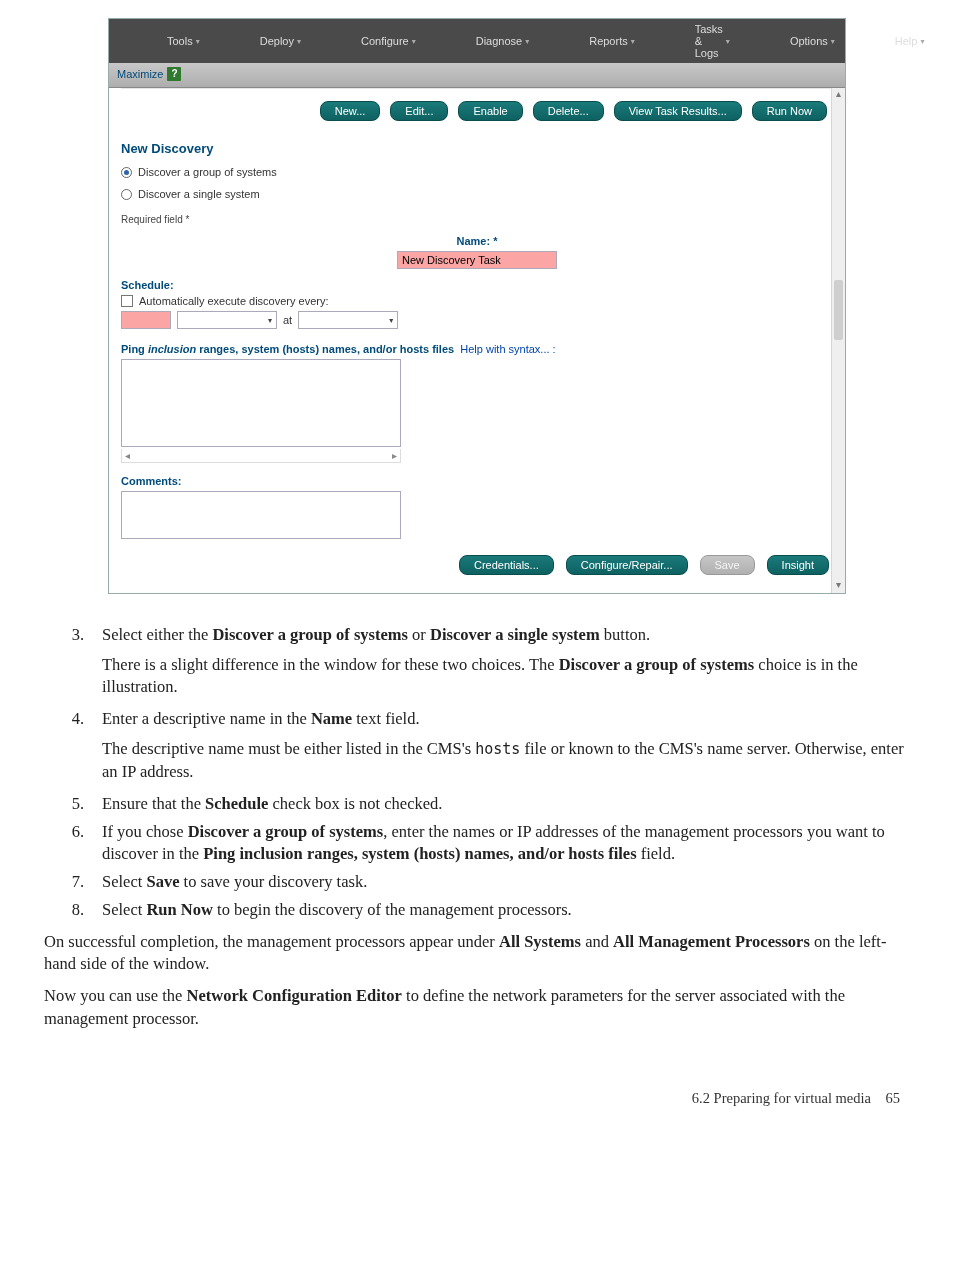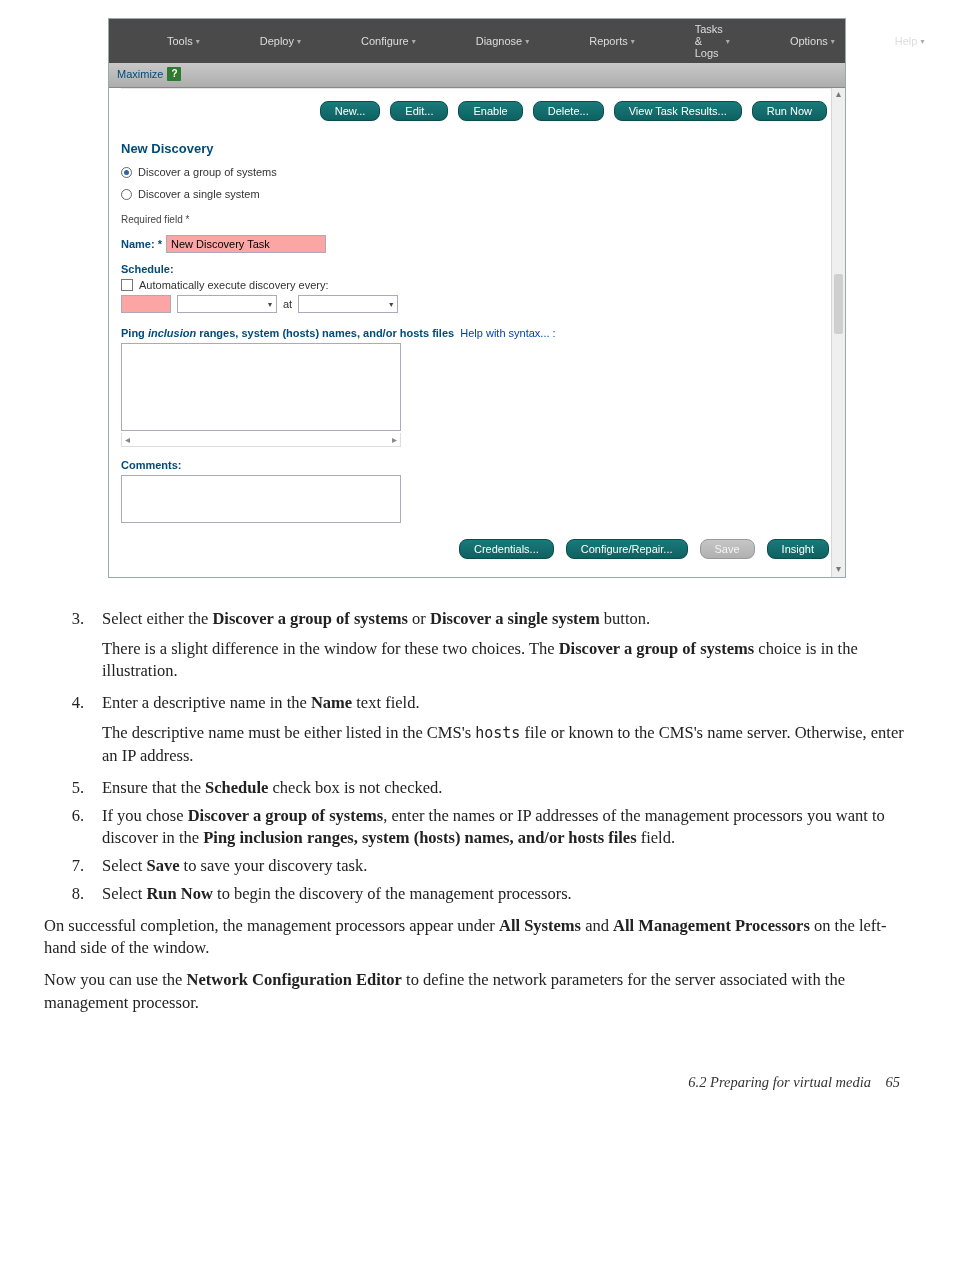--- a/index.html
+++ b/index.html
@@ -121,21 +121,21 @@
       display: inline-flex; align-items: center; justify-content: center;
     }
     .radio.checked::after {
       content: ""; width: 5px; height: 5px; background: #2a66a8; border-radius: 50%;
     }
     .required { font-size: 10px; color: #444; margin-top: 14px; margin-bottom: 10px; }
     .label-blue { color: #004b7a; font-weight: bold; font-size: 11px; }
     .inline-input {
       border: 1px solid #aab; height: 18px; background: #fca5a5; vertical-align: middle;
     }
-    .name-row { display: flex; align-items: center; gap: 4px; margin-bottom: 10px;}
+    .name-row { display: flex; align-items: center; gap: 4px; margin-bottom: 10px; flex-direction: column;}
     .name-row input { width: 160px; padding: 0 4px; font-size: 11px;}
     .schedule { margin-top: 6px; }
     .schedule .line { display: flex; align-items: center; gap: 6px; margin-top:4px; font-size:11px;}
     .chk { width: 12px; height: 12px; border: 1px solid #777; display:inline-block; background:#fff;}
     .sel { border:1px solid #aab; height:18px; width:100px; background:#fff; display:inline-flex; align-items:center; justify-content:flex-end; padding-right:4px; font-size:10px; color:#444;}
     .sel::after { content:"▾"; font-size:8px; margin-left:4px; color:#444;}
     .ping-label { font-size: 11px; margin-top: 14px;}
     .ping-label .em { color:#004b7a; font-weight:bold;}
     .ping-label .i { font-style: italic;}
     .ping-label a { color:#0044aa; text-decoration: none;}
@@ -186,21 +186,20 @@
     .doc li .num { text-align: right; padding-right: 6px;}
     .doc p.ind { margin: 8px 0 10px 58px; }
     .doc p.noind { margin: 10px 0; }
     .doc b { font-weight: bold; }
     code { font-family: Menlo, Consolas, monospace; font-size: 15px; }
     .footer {
       text-align: right;
       font-size: 14.5px;
       color: #333;
       margin: 60px 34px 42px 0;
-      font-style: italic;
     }
   </style>
 </head>
 <body>
 
 <div class="app">
   <div class="menubar">
     <span>Tools</span>
     <span>Deploy</span>
     <span>Configure</span>

